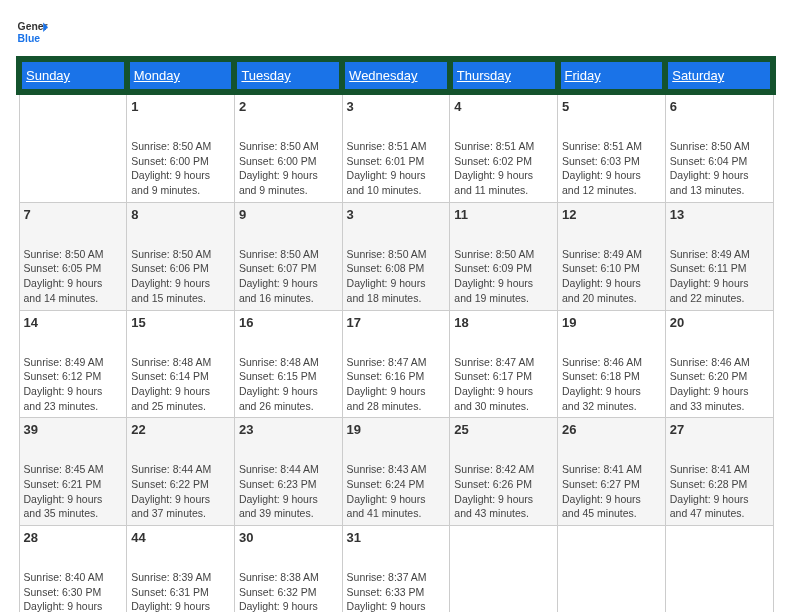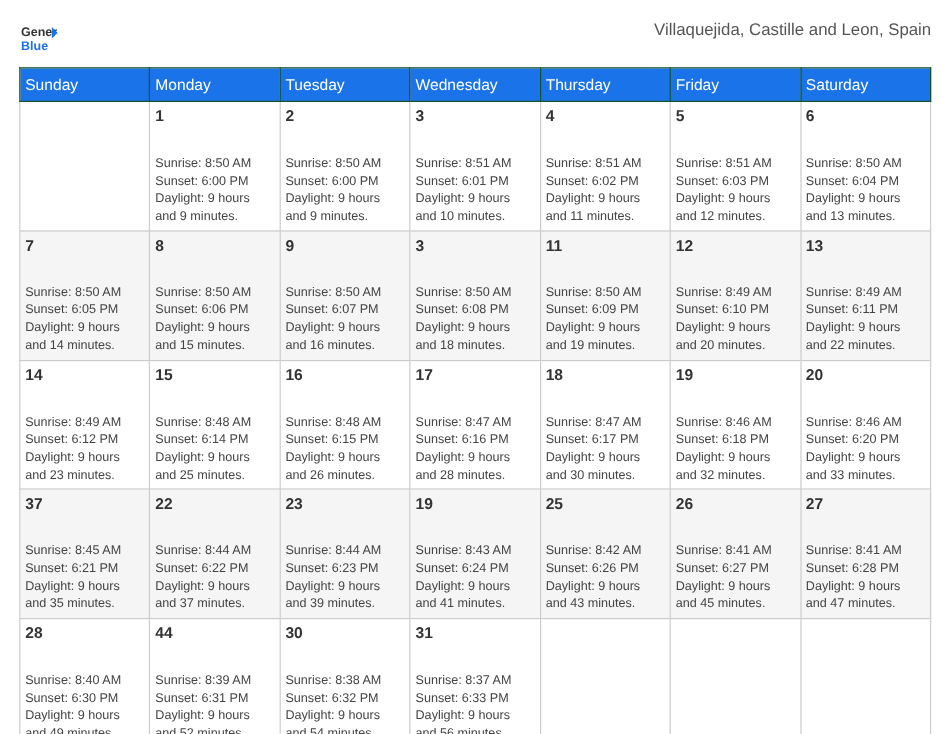--- a/index.html
+++ b/index.html
@@ -42,21 +42,22 @@
       border-collapse: collapse;
       font-size: 11px;
     }
     thead tr th {
       background-color: #1a73e8;
       color: #fff;
       padding: 6px 4px;
       text-align: left;
       font-size: 13px;
       font-weight: normal;
-      border: 1px solid #14532d;
+      border: 6px solid #14532d;
+      text-decoration: underline;
     }
     tbody tr td {
       border: 1px solid #ccc;
       vertical-align: top;
       padding: 4px;
       min-height: 80px;
       height: 88px;
     }
     .day-number {
       font-size: 13px;
@@ -89,21 +90,20 @@
 
 <div class="header-area">
   <div class="logo">
     <svg class="logo-icon" viewBox="0 0 40 40">
       <text x="2" y="18" font-size="13" font-weight="bold" fill="#333" font-family="Arial">General</text>
       <text x="2" y="32" font-size="13" font-weight="bold" fill="#1a73e8" font-family="Arial">Blue</text>
       <polygon points="34,8 40,14 34,20" fill="#1a73e8"></polygon>
     </svg>
   </div>
   <div class="title-area">
-    <div class="calendar-subtitle">Villaquejida, Castille and Leon, Spain</div>
   </div>
 </div>
 
 <table>
   <thead>
     <tr>
     <th>Sunday</th>
         <th>Monday</th>
         <th>Tuesday</th>
         <th>Wednesday</th>
@@ -195,21 +195,21 @@
           <span class="day-number">19</span>
           <div class="day-detail">Sunrise: 8:46 AM<br>Sunset: 6:18 PM<br>Daylight: 9 hours<br>and 32 minutes.</div>
         </td>
         <td>
           <span class="day-number">20</span>
           <div class="day-detail">Sunrise: 8:46 AM<br>Sunset: 6:20 PM<br>Daylight: 9 hours<br>and 33 minutes.</div>
         </td>
       </tr>
       <tr>
         <td>
-          <span class="day-number">37</span>
+          <span class="day-number">39</span>
           <div class="day-detail">Sunrise: 8:45 AM<br>Sunset: 6:21 PM<br>Daylight: 9 hours<br>and 35 minutes.</div>
         </td>
         <td>
           <span class="day-number">22</span>
           <div class="day-detail">Sunrise: 8:44 AM<br>Sunset: 6:22 PM<br>Daylight: 9 hours<br>and 37 minutes.</div>
         </td>
         <td>
           <span class="day-number">23</span>
           <div class="day-detail">Sunrise: 8:44 AM<br>Sunset: 6:23 PM<br>Daylight: 9 hours<br>and 39 minutes.</div>
         </td>

